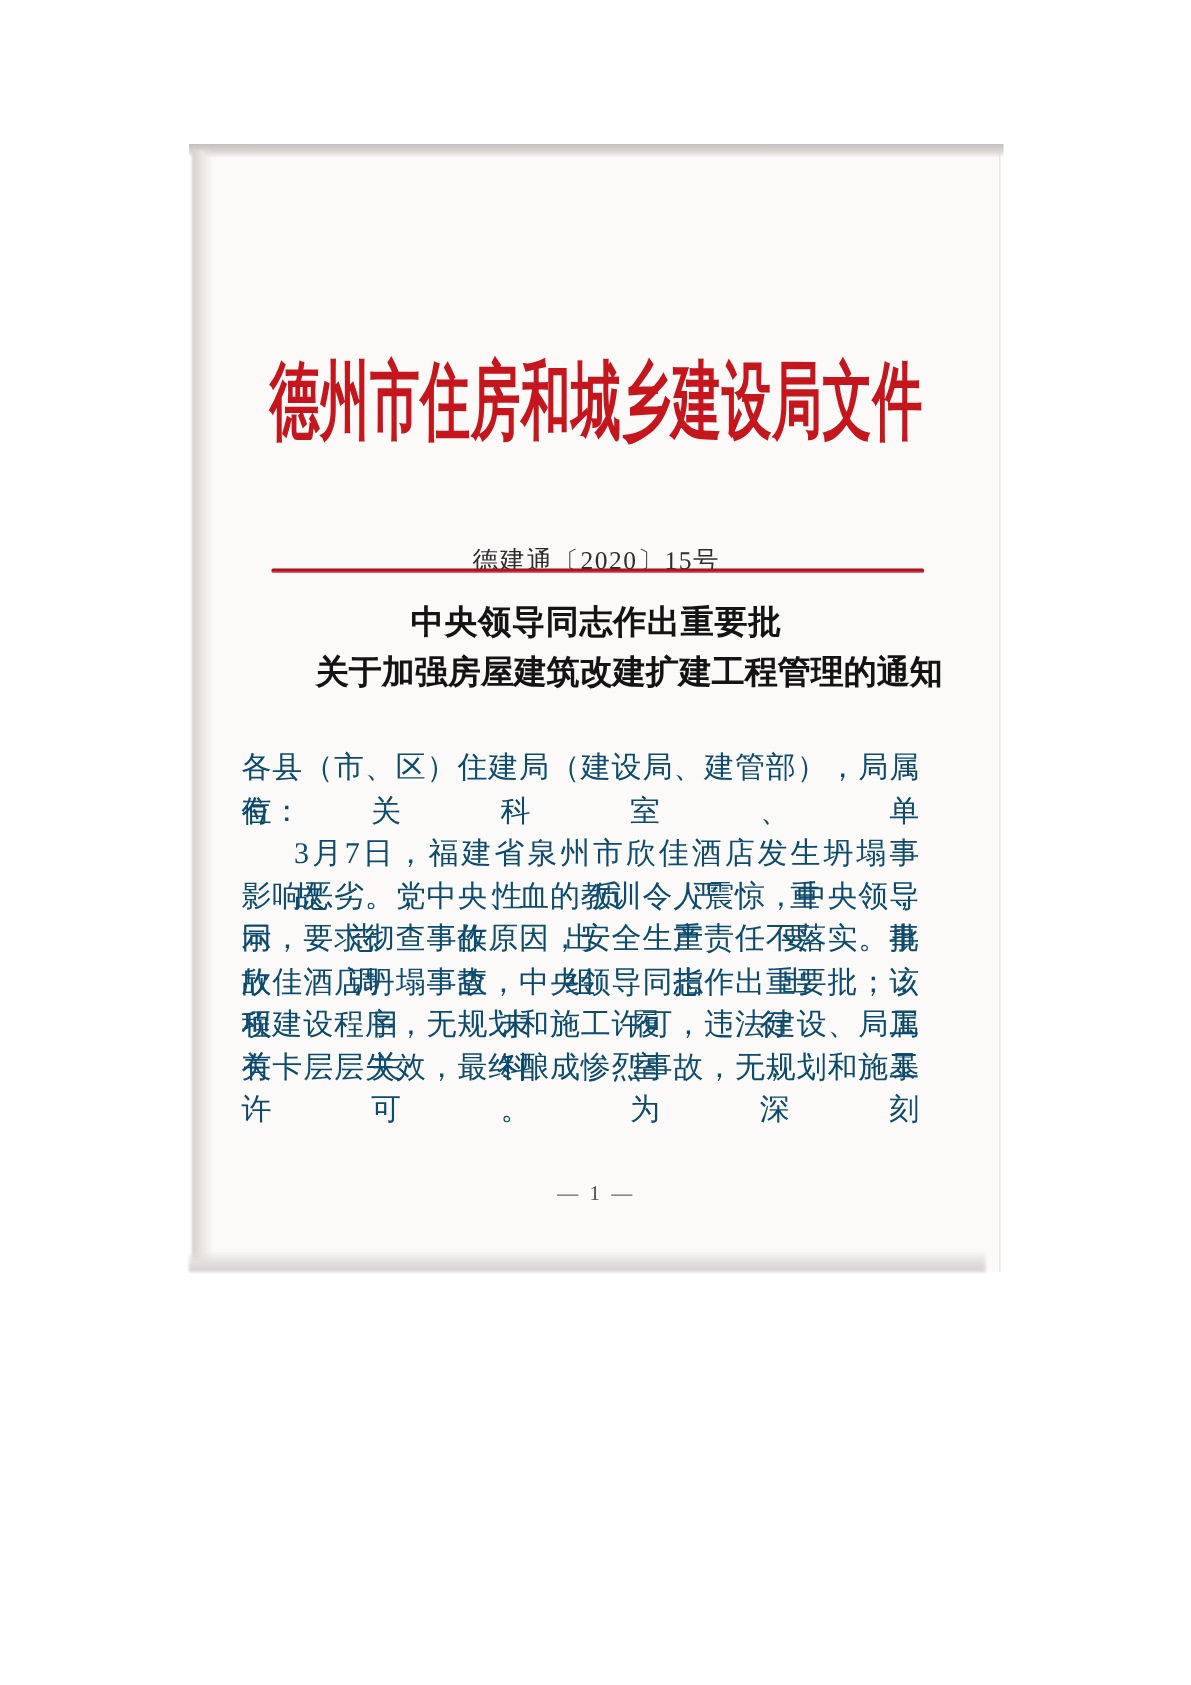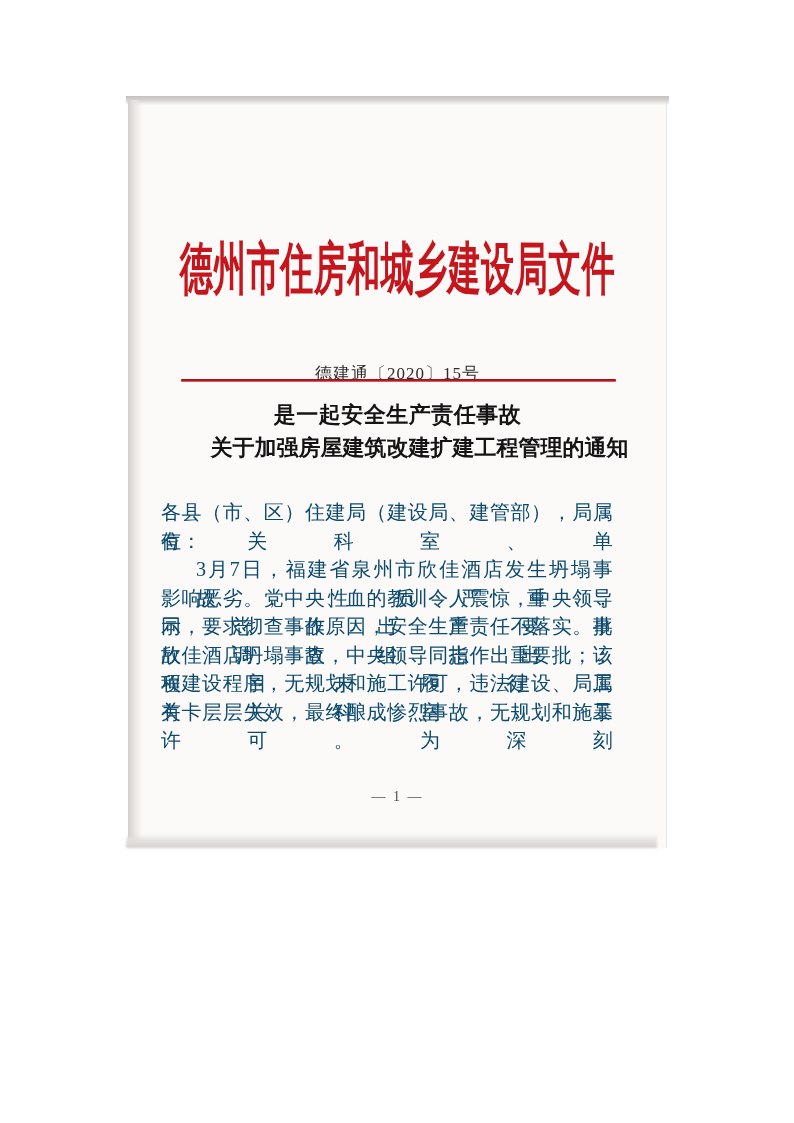--- a/index.html
+++ b/index.html
@@ -151,21 +151,21 @@
     <div class="edge-left"></div>
     <div class="edge-bottom"></div>
 
     <div class="org-title">德州市住房和城乡建设局文件</div>
 
     <div class="doc-number">德建通〔2020〕15号</div>
 
     <div class="red-rule"></div>
 
     <div class="doc-title">
-      <div class="t1">是一起安全生产责任事故</div>
+      <div class="t1">中央领导同志作出重要批</div>
       <div class="t2">关于加强房屋建筑改建扩建工程管理的通知</div>
     </div>
 
     <div class="body-text">
       <div class="bline just">各县（市、区）住建局（建设局、建管部），局属有关科室、单</div>
       <div class="bline">位：</div>
       <div class="bline just indent">3月7日，福建省泉州市欣佳酒店发生坍塌事故，性质严重，</div>
       <div class="bline just">影响恶劣。党中央、血的教训令人震惊，中央领导同志作出重要批</div>
       <div class="bline just">示，要求彻查事故原因，安全生产责任不落实。事故调查组指出：</div>
       <div class="bline just">欣佳酒店坍塌事故，中央领导同志作出重要批；该项目未履行工</div>

